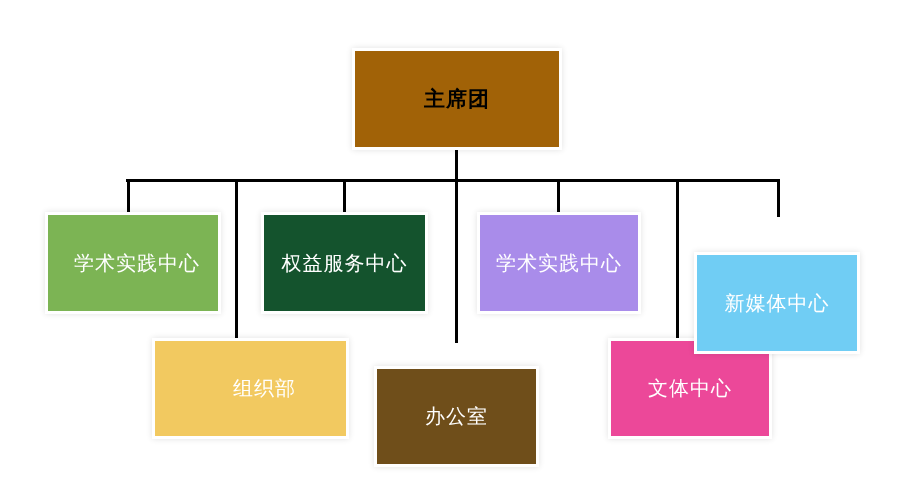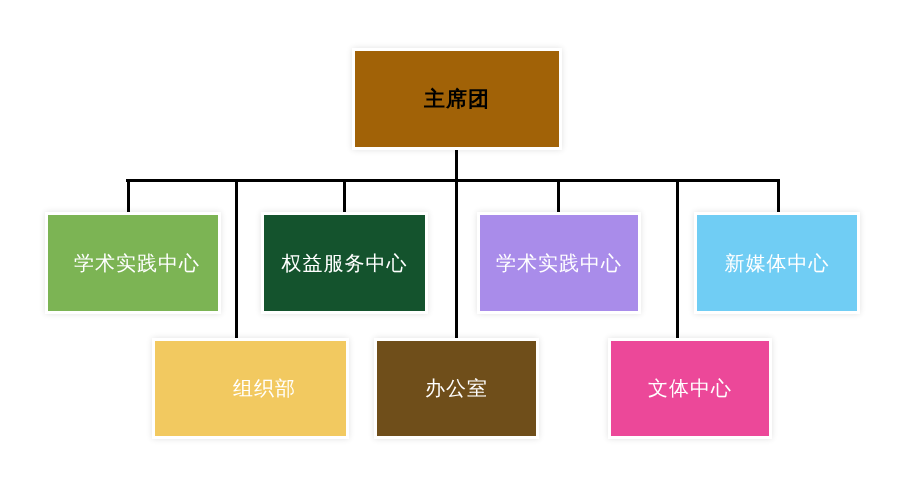--- a/index.html
+++ b/index.html
@@ -73,29 +73,29 @@
   </div>
 
   <div class="node n2" style="background-color: rgb(242, 201, 96); color: rgb(255, 255, 255); padding-left: 28px;">
     <span class="label">组织部</span>
   </div>
 
   <div class="node n3" style="background-color: #14532d; color: rgb(255, 255, 255);">
     <span class="label">权益服务中心</span>
   </div>
 
-  <div class="node n4" style="background-color: rgb(111, 78, 26); color: rgb(255, 255, 255);">
+  <div class="node n4" style="background-color: rgb(111, 78, 26); color: rgb(255, 255, 255); margin-top: 28px;">
     <span class="label">办公室</span>
   </div>
 
   <div class="node n5" style="background-color: rgb(169, 140, 234); color: rgb(255, 255, 255);">
     <span class="label">学术实践中心</span>
   </div>
 
   <div class="node n6" style="background-color: #ec4899; color: rgb(255, 255, 255); margin-left: 12px;">
     <span class="label">文体中心</span>
   </div>
 
-  <div class="node n7" style="background-color: rgb(112, 205, 244); color: rgb(255, 255, 255);">
+  <div class="node n7" style="background-color: rgb(112, 205, 244); color: rgb(255, 255, 255); margin-top: 40px;">
     <span class="label">新媒体中心</span>
   </div>
 
 </div>
 
 </body></html>

